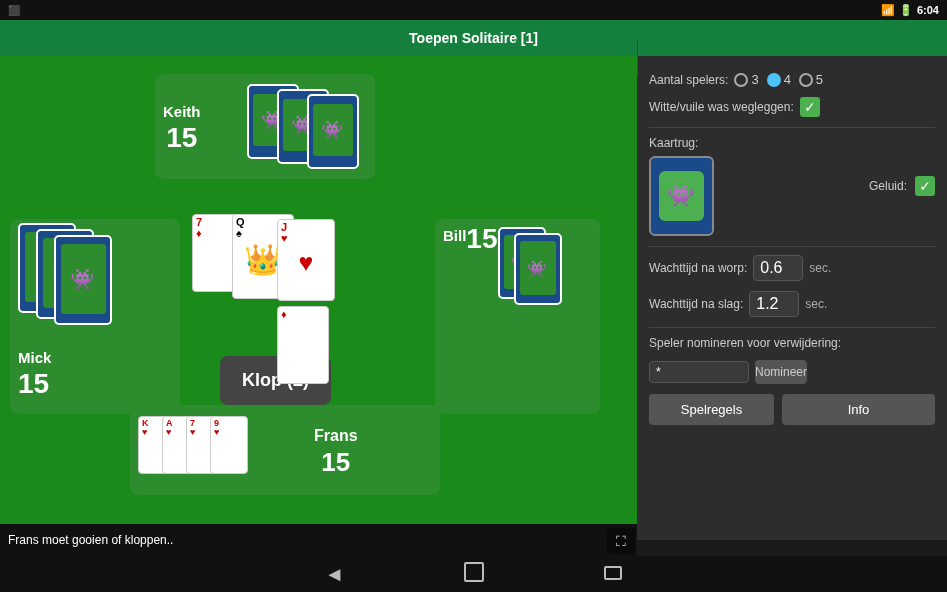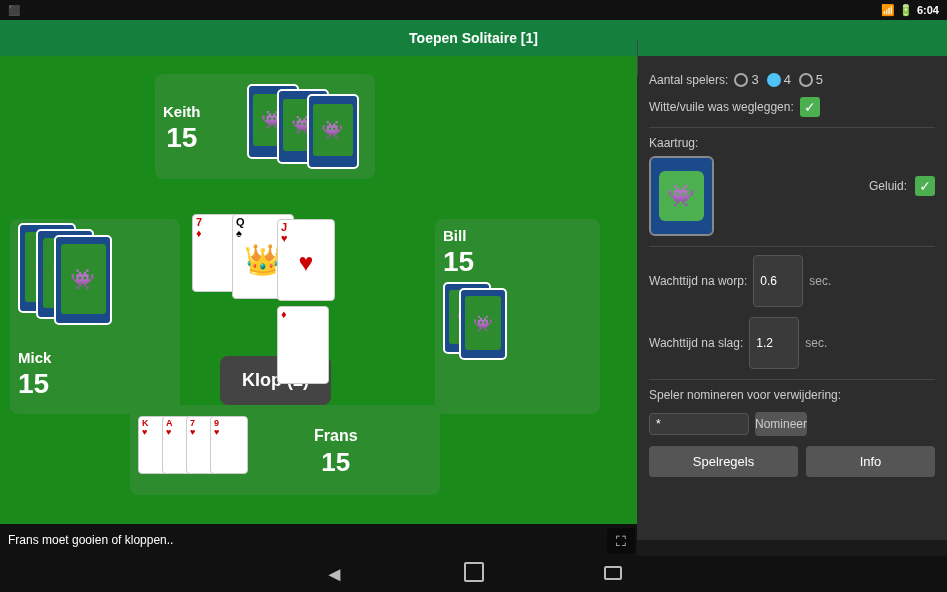--- a/index.html
+++ b/index.html
@@ -184,21 +184,21 @@
     }
 
     
     #bill-box {
       top: 155px;
       right: 140px;
       width: 155px;
       height: 185px;
       background: #2d8c2d;
       display: flex;
-      flex-direction: column;
+      flex-direction: row;
       align-items: flex-start;
       padding: 4px 8px;
     }
 
     
     #frans-box {
       bottom: 10px;
       left: 155px;
       width: 210px;
       height: 105px;
@@ -319,22 +319,22 @@
     .geluid-row {
       display: flex;
       align-items: center;
       gap: 8px;
     }
     .input-field {
       background: #3a3a3a;
       border: 1px solid #555;
       border-radius: 4px;
       color: #fff;
-      font-size: 12px;
-      padding: 18px 6px;
+      font-size: 16px;
+      padding: 3px 6px;
       width: 50px;
     }
     .sec-label {
       color: #aaa;
       font-size: 12px;
     }
     .nominate-input {
       background: #3a3a3a;
       border: 1px solid #555;
       border-radius: 4px;
@@ -355,21 +355,21 @@
     .action-buttons {
       display: flex;
       gap: 8px;
       margin-top: 10px;
     }
     .btn-spelregels {
       background: #555;
       color: #fff;
       border: none;
       border-radius: 4px;
-      padding: 8px 24px;
+      padding: 8px 0;
       font-size: 13px;
       cursor: pointer;
       flex: 1;
     }
     .btn-info {
       background: #555;
       color: #fff;
       border: none;
       border-radius: 4px;
       padding: 8px 14px;

